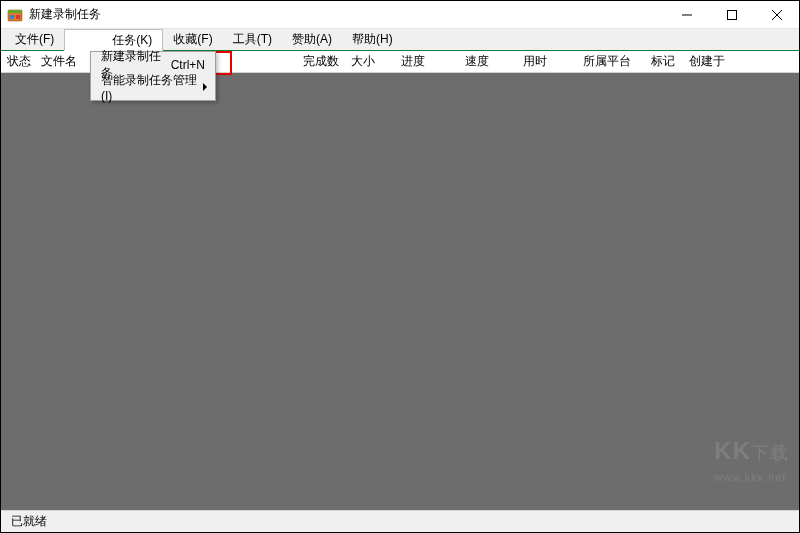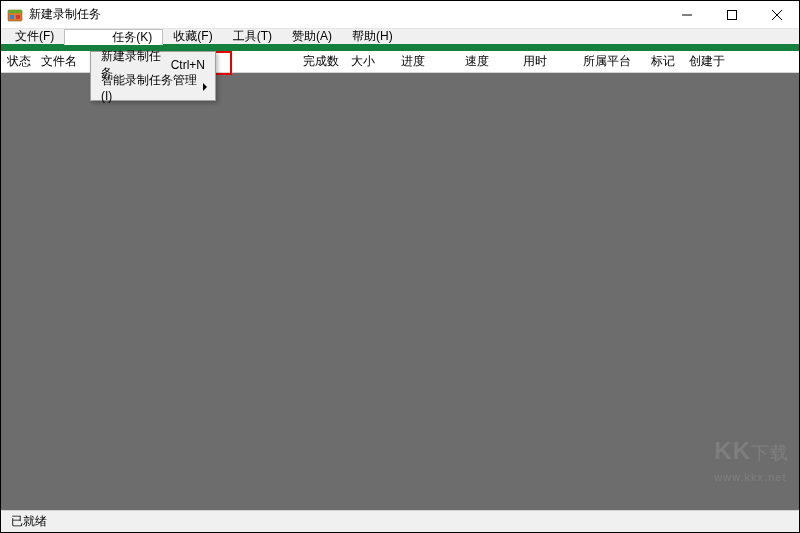--- a/index.html
+++ b/index.html
@@ -43,21 +43,21 @@
     color: #000;
   }
   .win-btn svg { width: 10px; height: 10px; }
 
   .menubar {
     height: 22px;
     display: flex;
     align-items: stretch;
     padding: 0 4px;
     background: #f0f0f0;
-    border-bottom: 7px solid #15803d;
+    border-bottom: 1px solid #15803d;
   }
   .menu-item {
     padding: 0 10px;
     display: flex;
     align-items: center;
     cursor: default;
     color: #000;
   }
   .menu-item.active {
     background: #fff;

